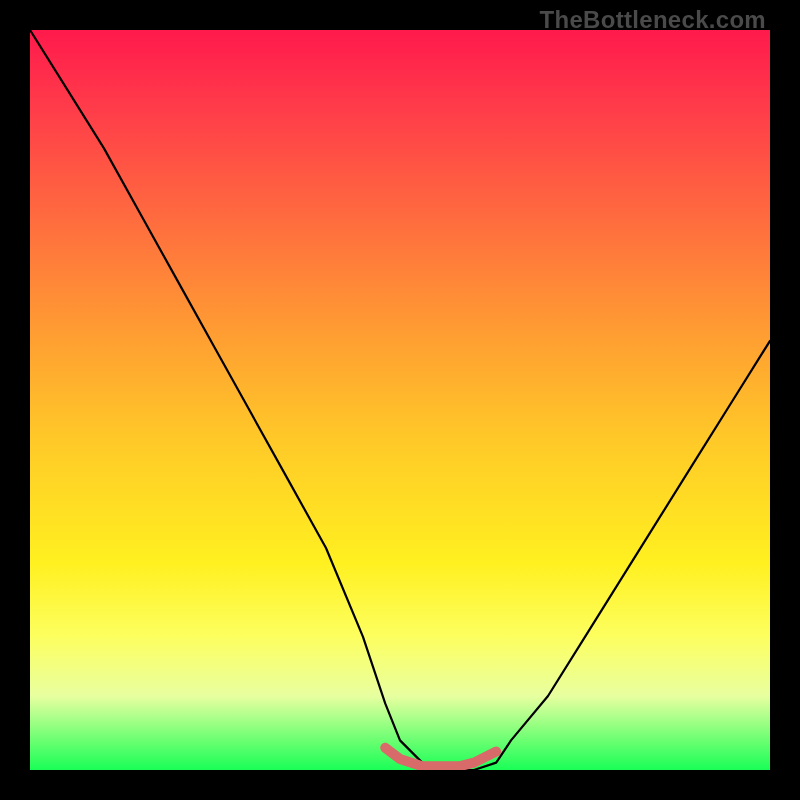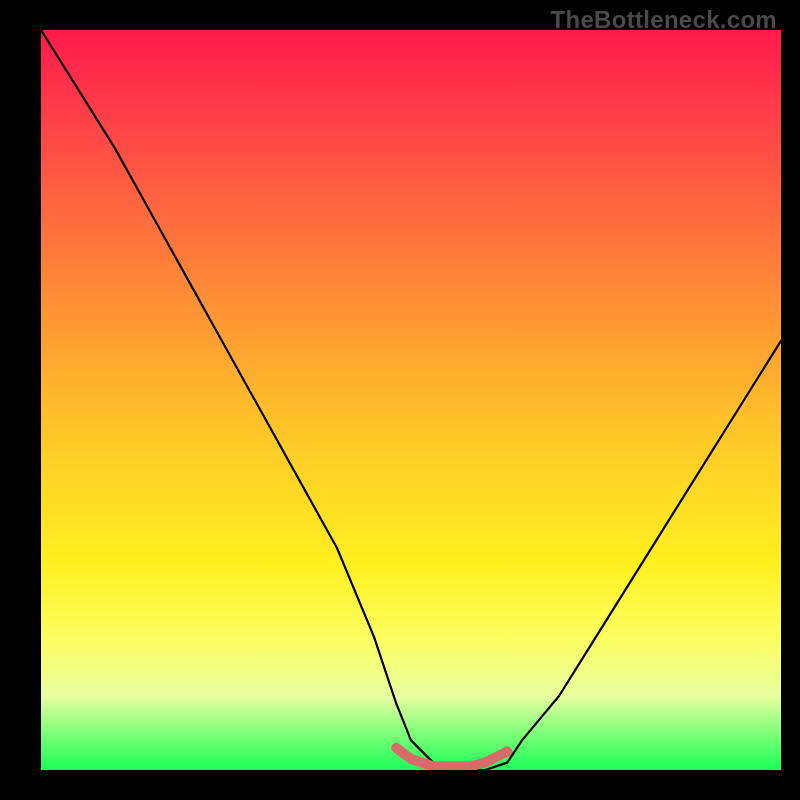--- a/index.html
+++ b/index.html
@@ -9,21 +9,20 @@
     height: 800px;
     background: #000;
     overflow: hidden;
     font-family: Arial, Helvetica, sans-serif;
   }
   .frame {
     position: relative;
     width: 780px;
     height: 800px;
     background: #000;
-    margin-left: 11px;
   }
   .watermark {
     position: absolute;
     top: 6px;
     right: 14px;
     color: #4a4a4a;
     font-size: 24px;
     font-weight: 600;
     letter-spacing: 0.3px;
     z-index: 10;

